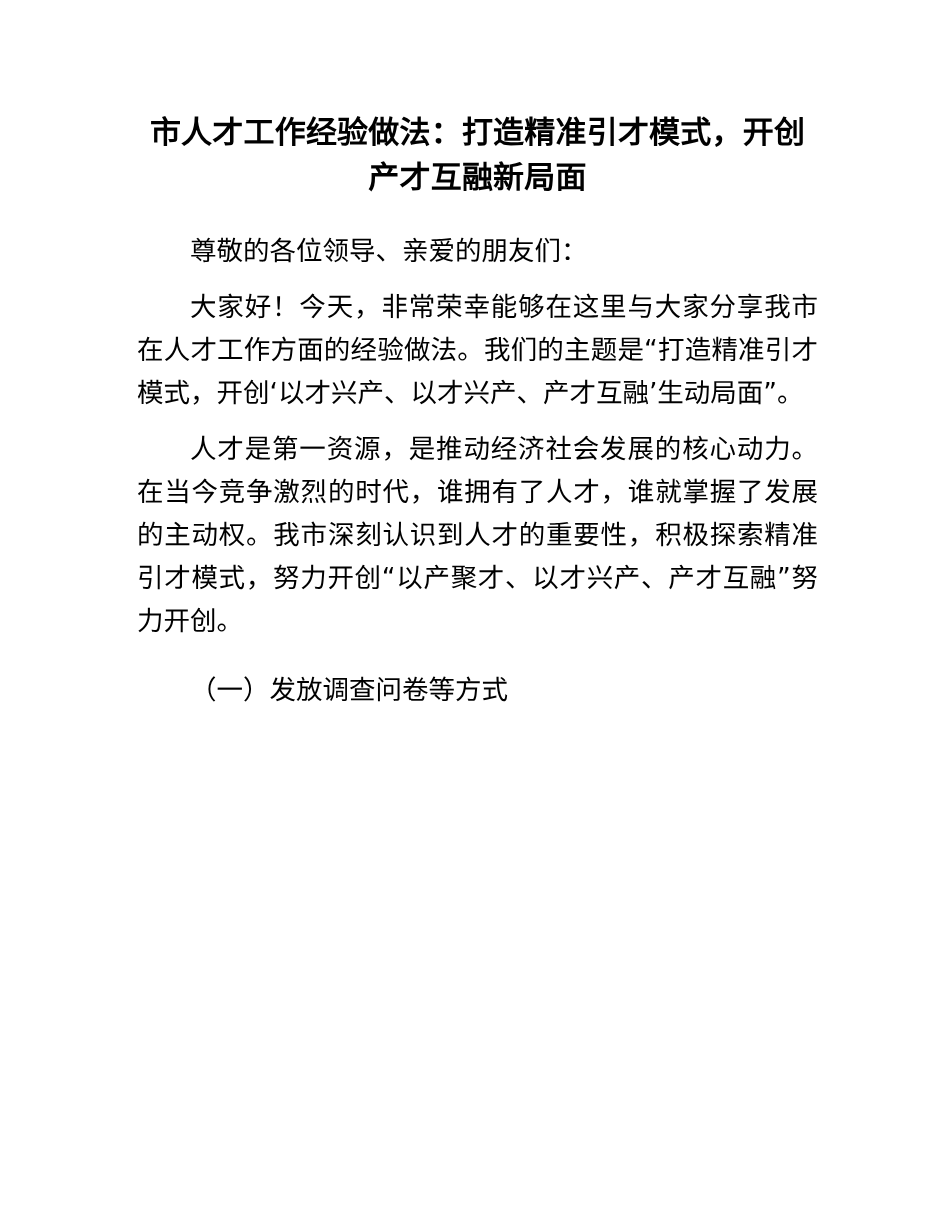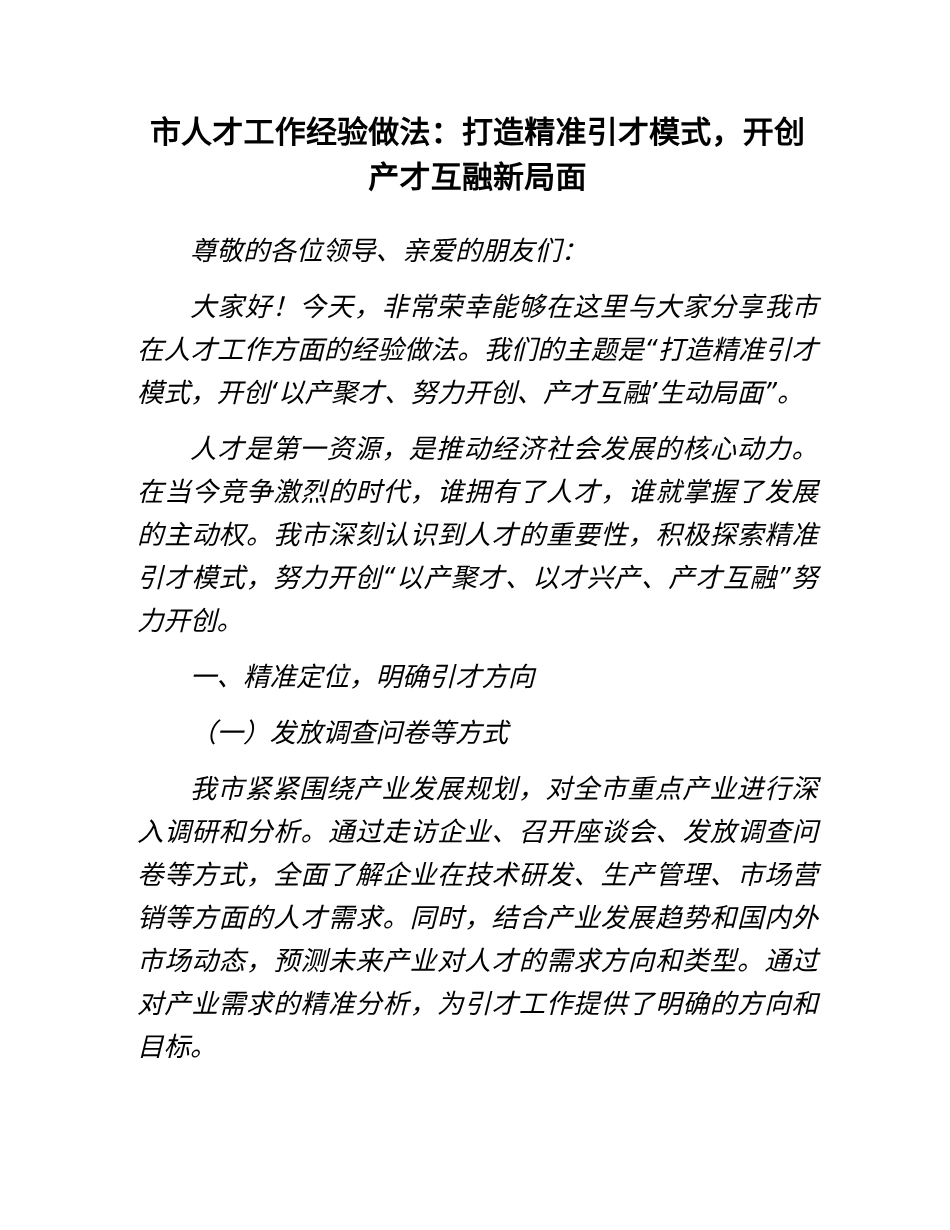--- a/index.html
+++ b/index.html
@@ -42,21 +42,20 @@
     font-size: 31px;
     line-height: 45px;
     font-weight: 700;
     text-align: center;
     letter-spacing: 0.2px;
     word-break: break-all;
   }
 
   .body-block {
     margin-top: 17px;
-    font-style: italic;
   }
 
   p.para {
     margin: 0;
     padding: 0;
     font-size: 26.5px;
     line-height: 43px;
     text-align: justify;
     text-align-last: left;
     text-justify: inter-character;
@@ -89,36 +88,34 @@
     <h1 class="doc-title">市人才工作经验做法：打造精准引才模式，开创产才互融新局面</h1>
 
     <div class="body-block">
 
       <div class="gap-sm"></div>
 
       <p class="para">尊敬的各位领导、亲爱的朋友们：</p>
 
       <div class="gap-md"></div>
 
-      <p class="para">大家好！今天，非常荣幸能够在这里与大家分享我市在人才工作方面的经验做法。我们的主题是“打造精准引才模式，开创‘以产聚才、努力开创、产才互融’生动局面”。</p>
+      <p class="para">大家好！今天，非常荣幸能够在这里与大家分享我市在人才工作方面的经验做法。我们的主题是“打造精准引才模式，开创‘以才兴产、以才兴产、产才互融’生动局面”。</p>
 
       <div class="gap-md"></div>
 
       <p class="para">人才是第一资源，是推动经济社会发展的核心动力。在当今竞争激烈的时代，谁拥有了人才，谁就掌握了发展的主动权。我市深刻认识到人才的重要性，积极探索精准引才模式，努力开创“以产聚才、以才兴产、产才互融”努力开创。</p>
 
       <div class="gap-md"></div>
 
-      <p class="heading">一、精准定位，明确引才方向</p>
 
       <div class="gap-md"></div>
 
       <p class="heading">（一）发放调查问卷等方式</p>
 
       <div class="gap-md"></div>
 
-      <p class="para">我市紧紧围绕产业发展规划，对全市重点产业进行深入调研和分析。通过走访企业、召开座谈会、发放调查问卷等方式，全面了解企业在技术研发、生产管理、市场营销等方面的人才需求。同时，结合产业发展趋势和国内外市场动态，预测未来产业对人才的需求方向和类型。通过对产业需求的精准分析，为引才工作提供了明确的方向和目标。</p>
 
       <div class="gap-md"></div>
 
 
     </div>
   </div>
 </div>
 
 </body></html>

